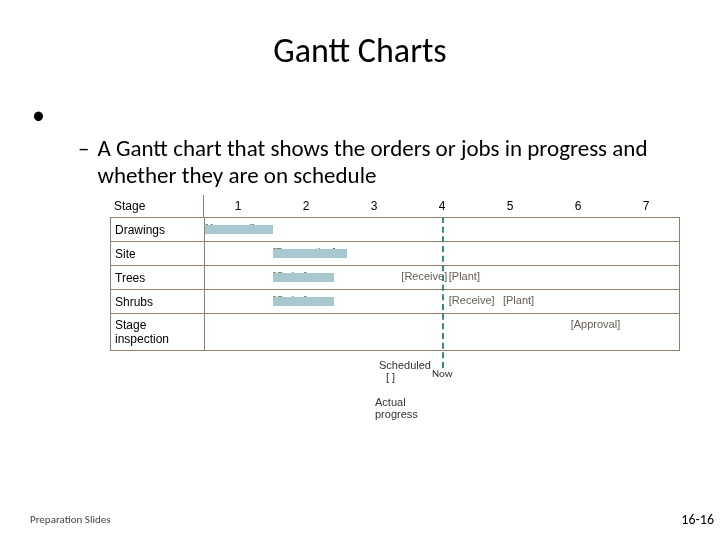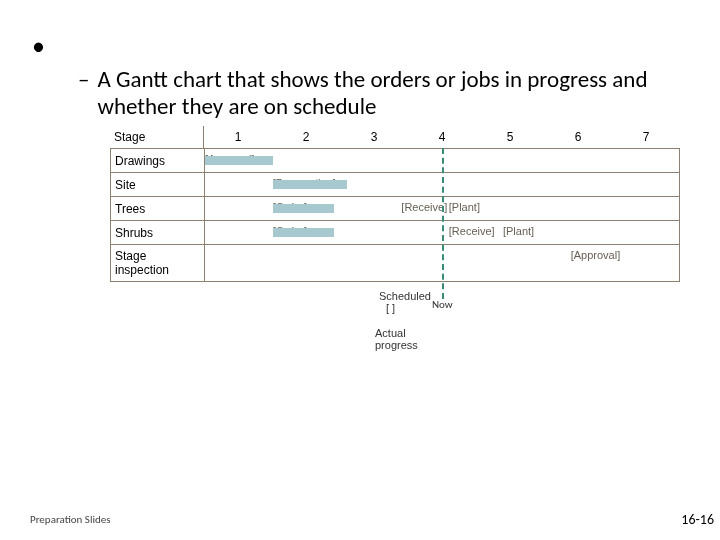--- a/index.html
+++ b/index.html
@@ -29,20 +29,21 @@
   .legend-swatch-bracket { display:inline-block; width:34px; margin: 0 10px 0 6px; }
   .legend-swatch-bar { display:inline-block; width:30px; height:9px; background:#a8c8d0; margin: 0 12px 0 8px; }
   .footer-left { position:absolute; left: 30px; bottom: 14px; font-size: 11px; color:#444; }
   .footer-right { position:absolute; right: 6px; bottom: 12px; font-size: 14px; color:#000000; }
   .gantt-table { border-bottom: 1px solid #8c8070; border-left: 1px solid #8c8070; border-right: 1px solid #8c8070; position:relative; }
 </style>
 </head>
 <body>
 
 <div class="slide">
+  <h1 class="title">Gantt Charts</h1>
 
   <div class="content">
     <div class="bullet-l1">
       <span class="dot">•</span>
     </div>
     <div class="bullet-l2">
       <span class="dash">–</span>
       <span>A Gantt chart that shows the orders or jobs in progress and whether they are on schedule</span>
     </div>
 

